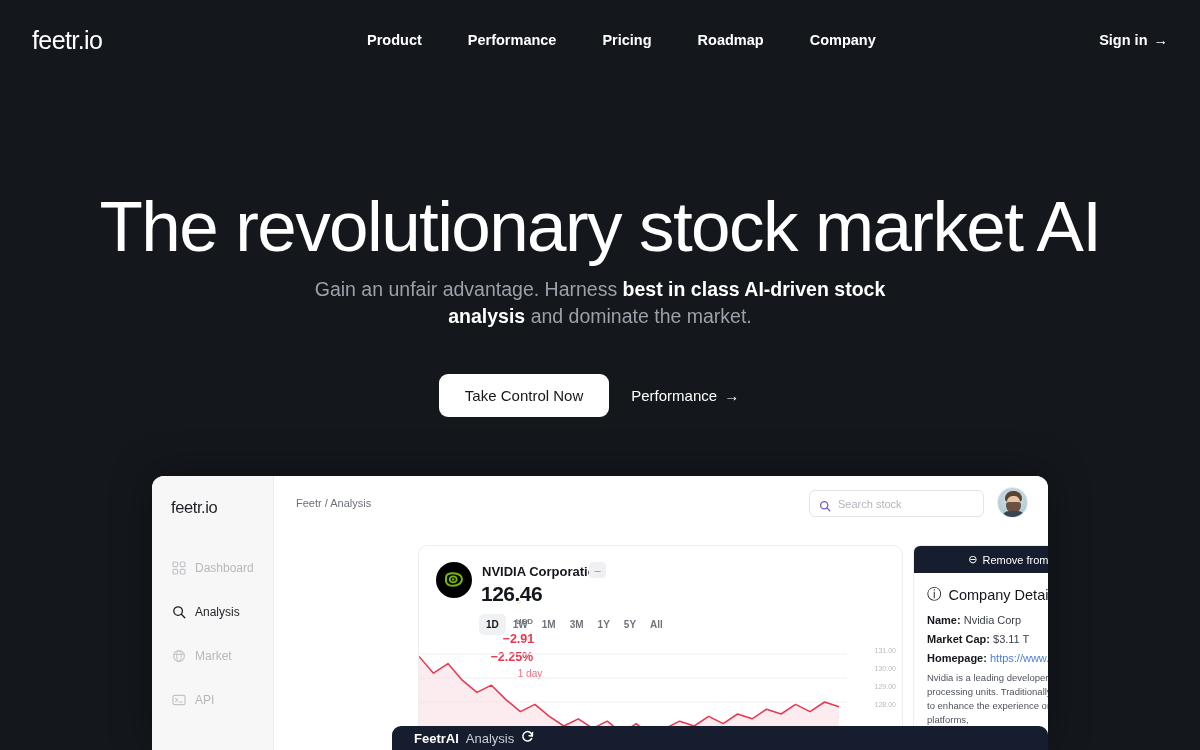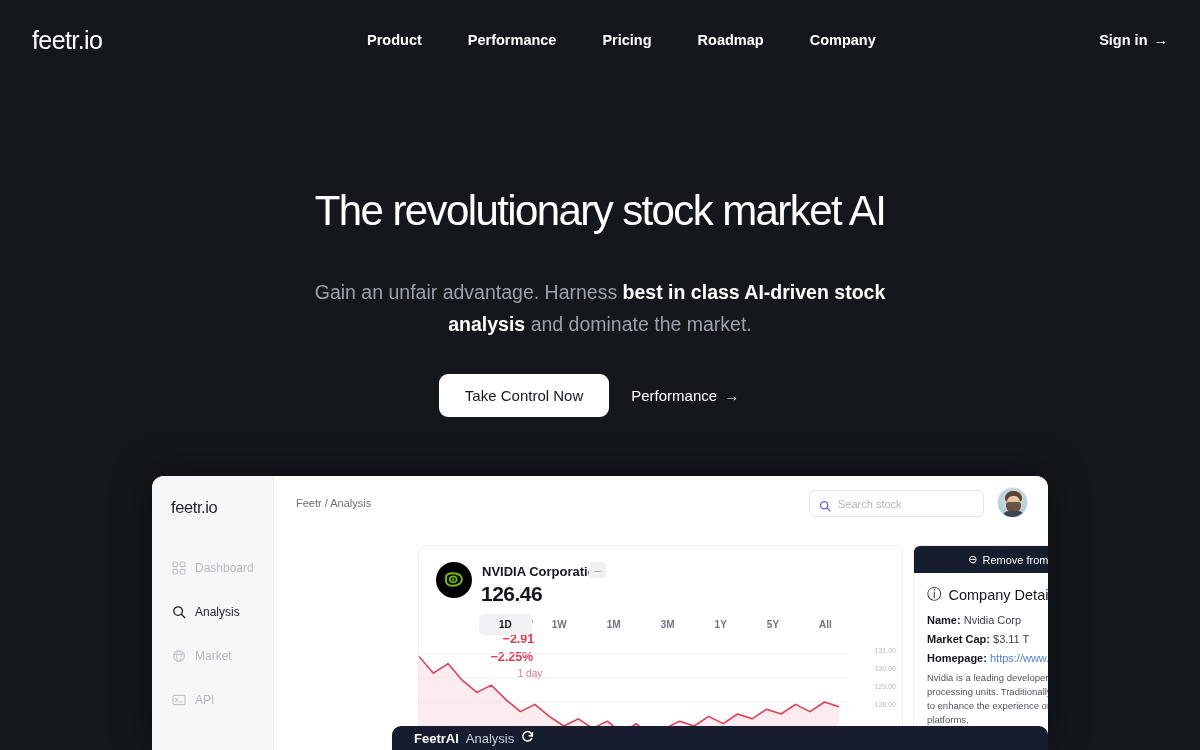--- a/index.html
+++ b/index.html
@@ -32,26 +32,26 @@
   .signin {
     position: absolute; right: 32px; top: 32px;
     color: #ffffff; font-size: 14.5px; font-weight: 600;
     display: flex; align-items: center; gap: 6px; cursor: pointer;
   }
 
   
   .hero-title {
     position: absolute; top: 188px; left: 0; width: 1200px;
     text-align: center; color: #ffffff;
-    font-size: 42px; font-weight: 400; letter-spacing: -1.6px; line-height: 1.1;
+    font-size: 71px; font-weight: 400; letter-spacing: -1.6px; line-height: 1.1;
   }
   .hero-sub {
     position: absolute; top: 276px; left: 300px; width: 600px;
     text-align: center; color: #9ba1ab;
-    font-size: 19.5px; line-height: 32px; font-weight: 400;
+    font-size: 19.5px; line-height: 27px; font-weight: 400;
   }
   .hero-sub b { color: #ffffff; font-weight: 700; }
 
   .cta-row {
     position: absolute; top: 374px; left: 0; width: 1200px;
     display: flex; justify-content: center; align-items: center; gap: 0px;
   }
   .cta-primary {
     background: #ffffff; color: #16181d;
     font-size: 15px; font-weight: 500;
@@ -154,21 +154,21 @@
   .cur-wrap { position: relative; margin-left: 2px; margin-right: 9px; }
   .cur-dot { position: absolute; left: 1px; top: -12px; font-size: 7px; color: #e6b53d; }
   .cur { font-size: 8px; color: #72767e; font-weight: 600; letter-spacing: 0.2px; }
   .chg { font-size: 12.5px; font-weight: 700; color: #e8384f; margin-right: 8px; }
   .chg2 { font-size: 12.5px; font-weight: 700; color: #e8384f; margin-right: 9px; }
   .chg-per { font-size: 10px; color: #ec7183; font-weight: 400; }
 
   .tf-row { position: absolute; left: 60px; top: 68px; display: flex; gap: 0; }
   .tf {
     font-size: 10px; font-weight: 700; color: #6f747c;
-    padding: 5px 20px; border-radius: 5px; cursor: pointer;
+    padding: 5px 7px; border-radius: 5px; cursor: pointer;
   }
   .tf.active { background: #f0f1f3; color: #14171c; }
 
   .chart-wrap { position: absolute; left: 0; top: 96px; width: 485px; height: 109px; }
   .axis-labels { position: absolute; right: 8px; top: 0; width: 48px; }
   .axis-lab { font-size: 7px; color: #b6b9bf; text-align: right; height: 18px; line-height: 18px; }
 
   
   .detail-panel {
     position: absolute; left: 639px; top: 69px;

